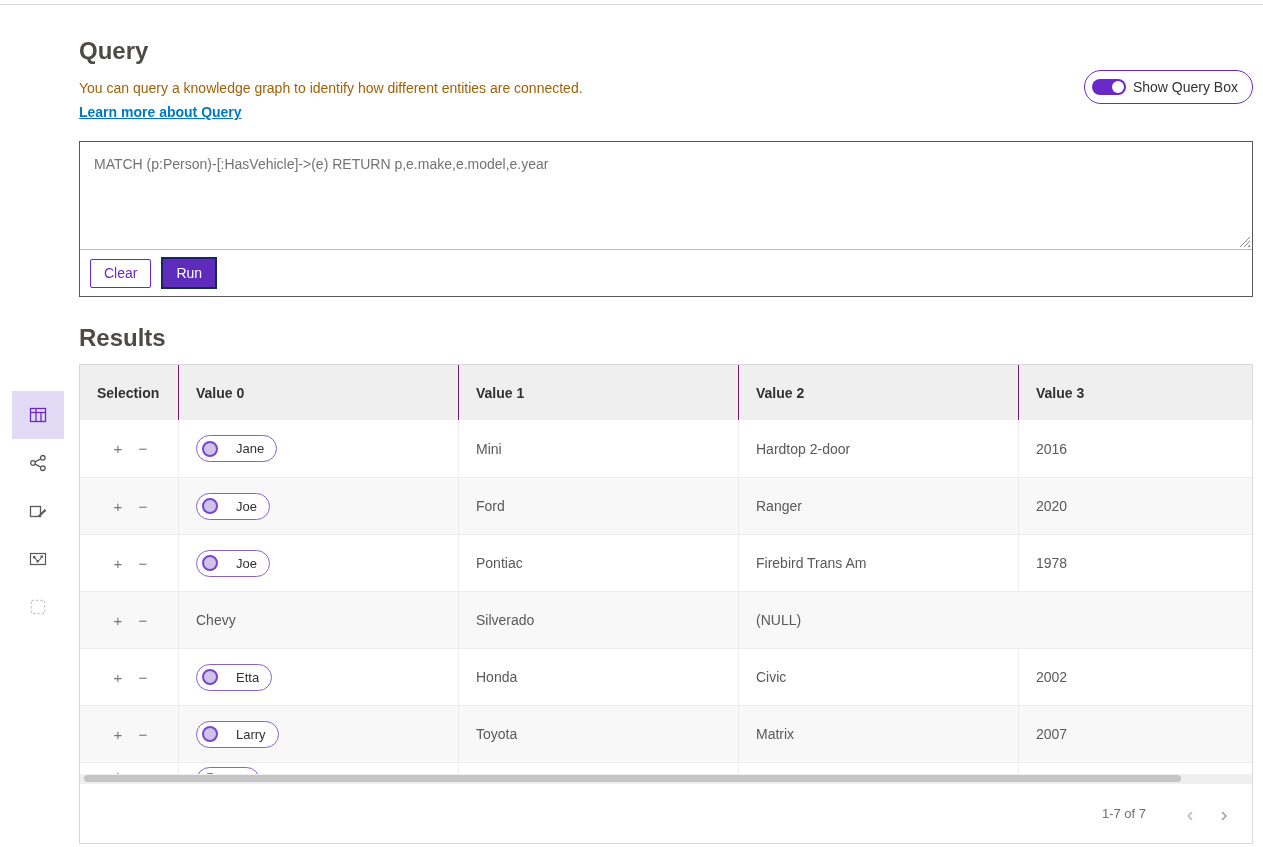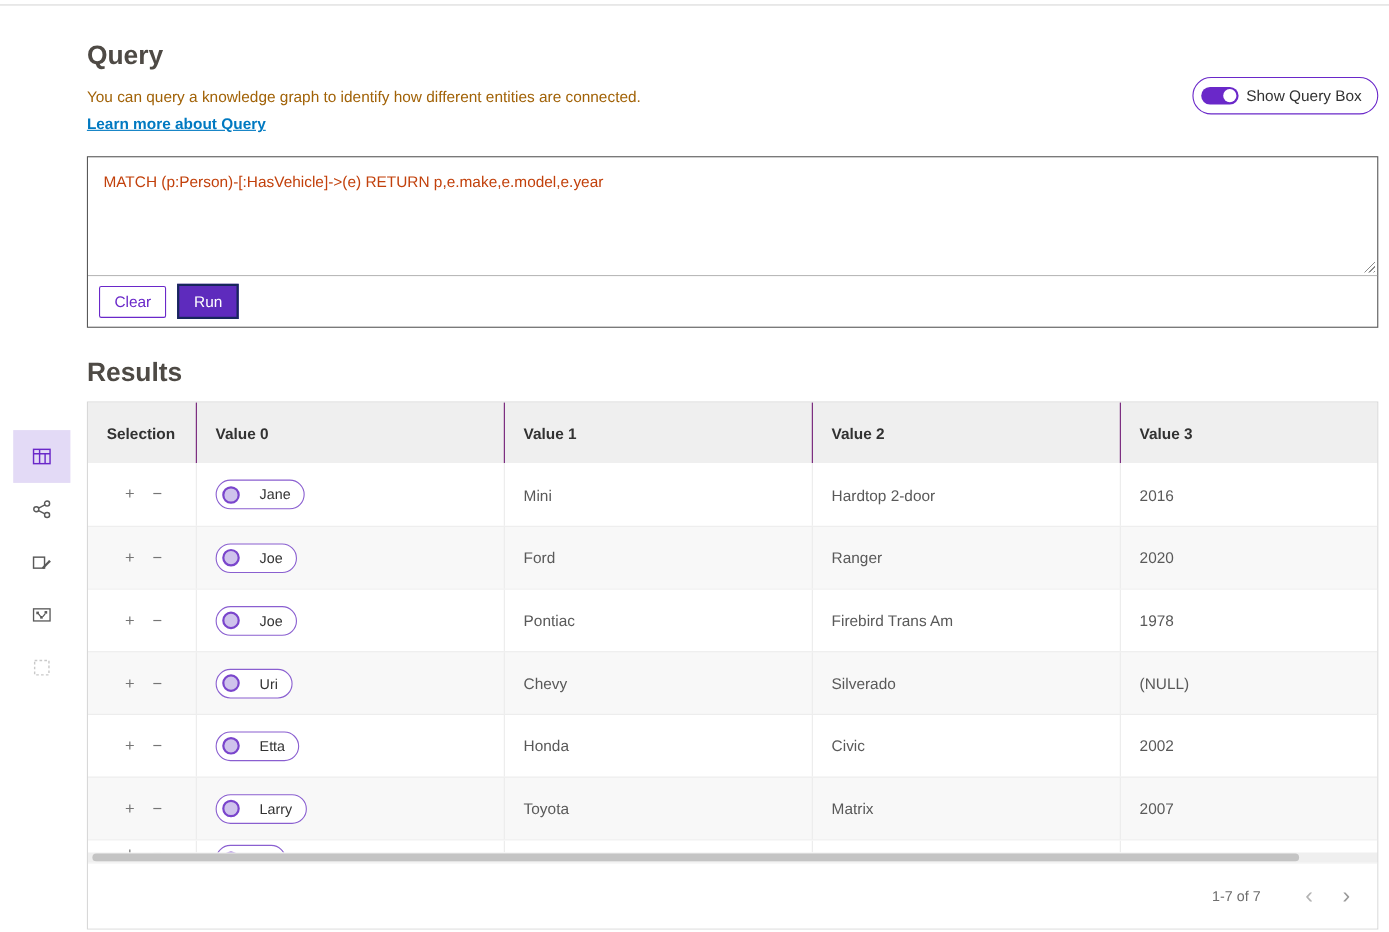--- a/index.html
+++ b/index.html
@@ -20,21 +20,21 @@
   .toggle-pill { position:absolute; top:70px; right:0; height:34px; border:1px solid #6a28c9;
     border-radius:17px; display:flex; align-items:center; gap:7px; padding:0 14px 0 7px;
     background:#fff; cursor:pointer; }
   .switch { width:34px; height:16px; background:#6a28c9; border-radius:8px; position:relative; }
   .knob { position:absolute; right:2px; top:2px; width:12px; height:12px; background:#fff; border-radius:50%; }
   .toggle-label { font-size:14px; color:#323232; }
 
   .query-box { margin-top:20px; border:1px solid #595959; background:#fff; }
   .qb-text-wrap { position:relative; height:108px; border-bottom:1px solid #b9b9b9; }
   textarea.qb { width:100%; height:100%; border:none; resize:none; padding:14px 14px;
-    font-family:"Liberation Sans", sans-serif; font-size:14px; color:#c2410c; outline:none; background:transparent; }
+    font-family:"Liberation Sans", sans-serif; font-size:14px; color:#737373; outline:none; background:transparent; }
   .resize-handle { position:absolute; right:2px; bottom:2px; width:11px; height:11px;
     background:repeating-linear-gradient(135deg, transparent 0 2px, #8a8a8a 2px 3px);
     clip-path:polygon(100% 0, 100% 100%, 0 100%); cursor:nwse-resize; }
   .qb-actions { height:46px; display:flex; align-items:center; justify-content:flex-start; gap:10px; padding:0 10px; }
   .btn-clear { height:29px; padding:0 13px; background:#fff; border:1px solid #6a28c9; color:#6a28c9;
     font-size:14px; border-radius:2px; cursor:pointer; font-family:inherit; }
   .btn-run { height:32px; padding:0 13px; background:#5e2bbd; border:2px solid #17265c; color:#fff;
     font-size:14px; border-radius:0; cursor:pointer; font-family:inherit; }
 
   .results-title { margin-top:26px; font-size:24px; line-height:29px; font-weight:700; color:#4e4a45; }
@@ -235,26 +235,20 @@
     <div class="td c4">
             <span>1978</span>
           </div>
   </div>
 
   <div class="trow">
     <div class="td c0 selcell">
       <span class="plus">+</span>
       <span class="minus">−</span>
     </div>
-    <div class="td c1">
-      <span class="pill">
-        <span class="pill-dot"></span>
-        <span class="pill-label">Uri</span>
-      </span>
-    </div>
     <div class="td c2">
             <span>Chevy</span>
           </div>
     <div class="td c3">
             <span>Silverado</span>
           </div>
     <div class="td c4">
             <span>(NULL)</span>
           </div>
   </div>

